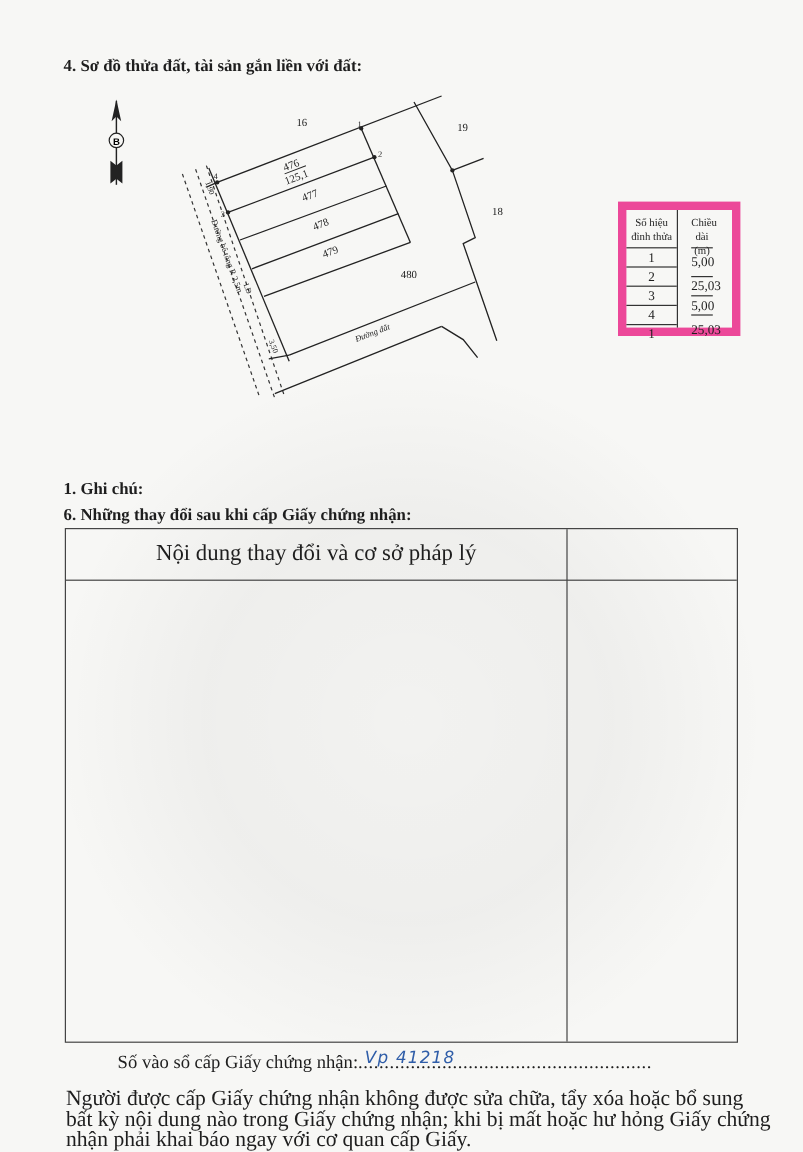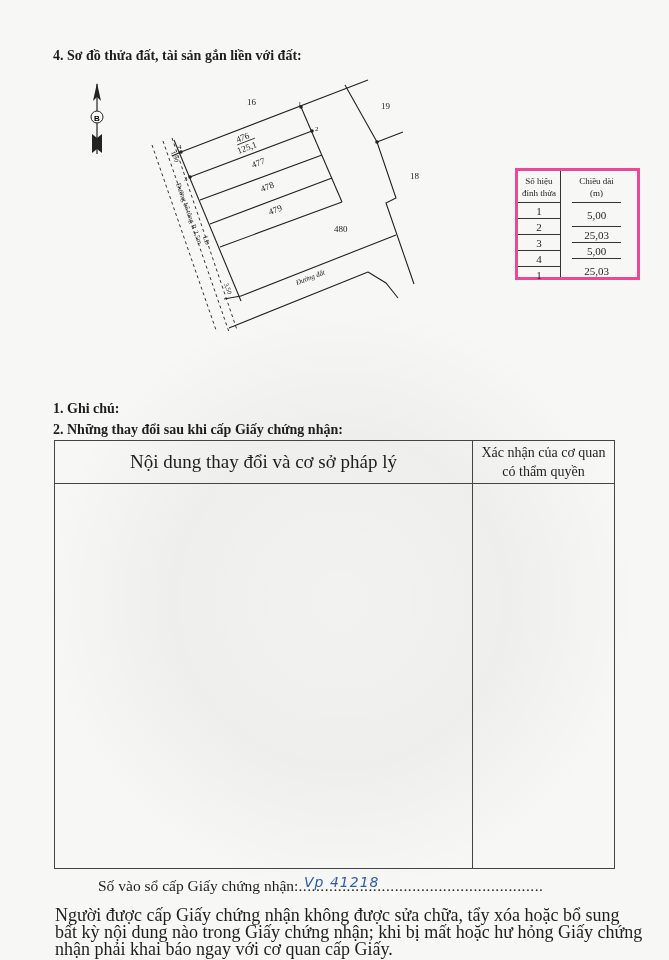--- a/index.html
+++ b/index.html
@@ -16,22 +16,22 @@
     pointer-events: none;
   }
   .heading {
     position: absolute; font-weight: bold; font-size: 14px; white-space: nowrap;
   }
   #sec4 { left: 53px; top: 48px; }
   #sec5 { left: 53px; top: 401px; }
   #sec6 { left: 53px; top: 422px; }
   svg.diagram { position: absolute; left: 0; top: 0; }
   .legend {
-    position: absolute; left: 515px; top: 168px; width: 125px; height: 112px;
-    border: 3px solid #ec4899; box-sizing: border-box;
+    position: absolute; left: 515px; top: 168px; width: 102px; height: 112px;
+    border: 7px solid #ec4899; box-sizing: border-box;
     font-size: 11px;
   }
   .legend .col { position: absolute; top: 0; bottom: 0; }
   .legend .c1 { left: 0; width: 42px; border-right: 1px solid #333; }
   .legend .c2 { left: 42px; right: 16px; margin-left: 12px; }
   .legend .hdr {
     position: absolute; left: 0; right: 0; top: 0; height: 32px;
     border-bottom: 1px solid #333; text-align: center; font-size: 9px; line-height: 12px;
     padding-top: 4px; box-sizing: border-box;
   }
@@ -159,30 +159,26 @@
   <div class="col c2">
     <div class="hdr">Chiều dài (m)</div>
     <div class="cell" style="top:32px;height:24px;line-height:24px;">5,00</div>
     <div class="cell" style="top:56px;height:16px;line-height:16px;">25,03</div>
     <div class="cell" style="top:72px;height:16px;line-height:16px;">5,00</div>
     <div class="cell last" style="top:88px;height:24px;line-height:24px;">25,03</div>
   </div>
 </div>
 
 <div id="sec5" class="heading">1. Ghi chú:</div>
-<div id="sec6" class="heading">2. Những thay đổi sau khi cấp Giấy chứng nhận:</div>
+<div id="sec6" class="heading">6. Những thay đổi sau khi cấp Giấy chứng nhận:</div>
 
 <div class="changes">
   <div class="vline"></div>
   <div class="hline"></div>
   <div class="h1">Nội dung thay đổi và cơ sở pháp lý</div>
-  <div class="h2">
-    <div>Xác nhận của cơ quan</div>
-    <div>có thẩm quyền</div>
-  </div>
 </div>
 
 <div class="regno">
   <span>Số vào sổ cấp Giấy chứng nhận:</span><span class="dots">........................................................</span>
   <span class="hand">Vp 41218</span>
 </div>
 
 <div class="warning">Người được cấp Giấy chứng nhận không được sửa chữa, tẩy xóa hoặc bổ sung bất kỳ nội dung nào trong Giấy chứng nhận; khi bị mất hoặc hư hỏng Giấy chứng nhận phải khai báo ngay với cơ quan cấp Giấy.</div>
 
 </body></html>

